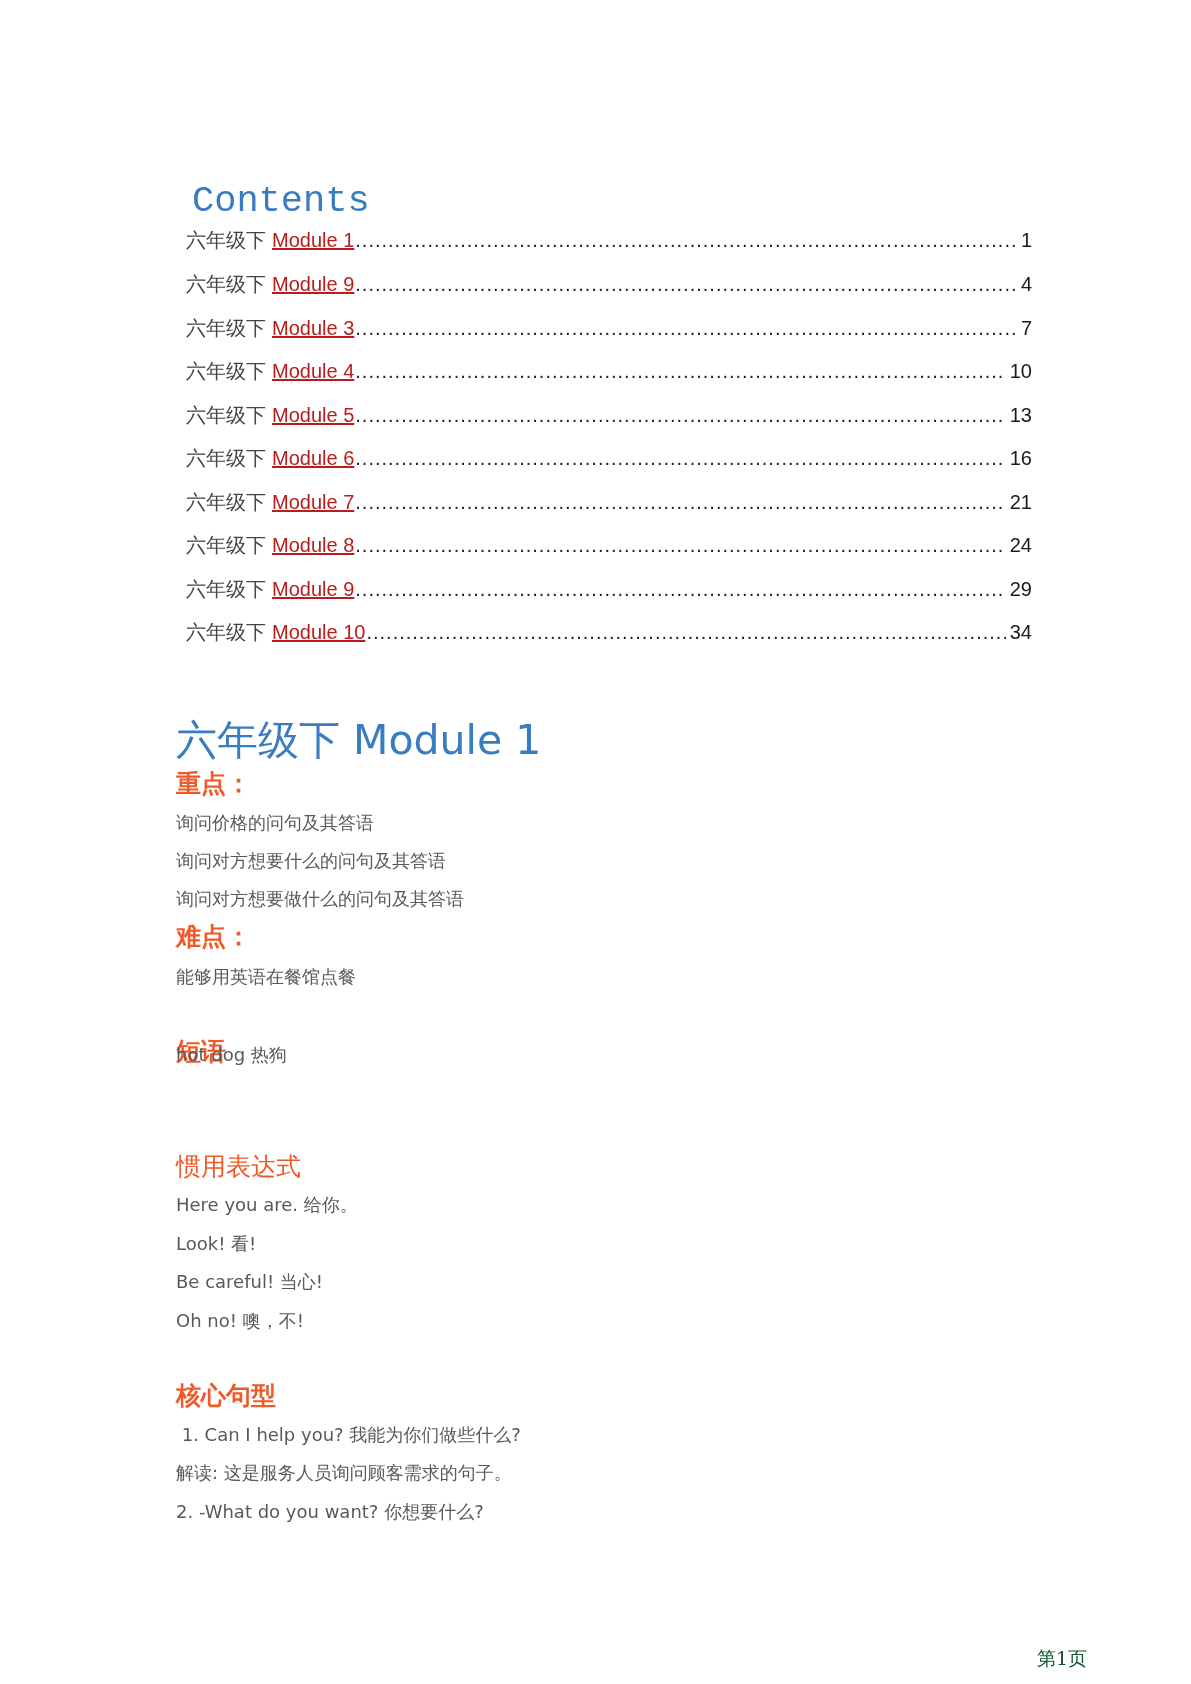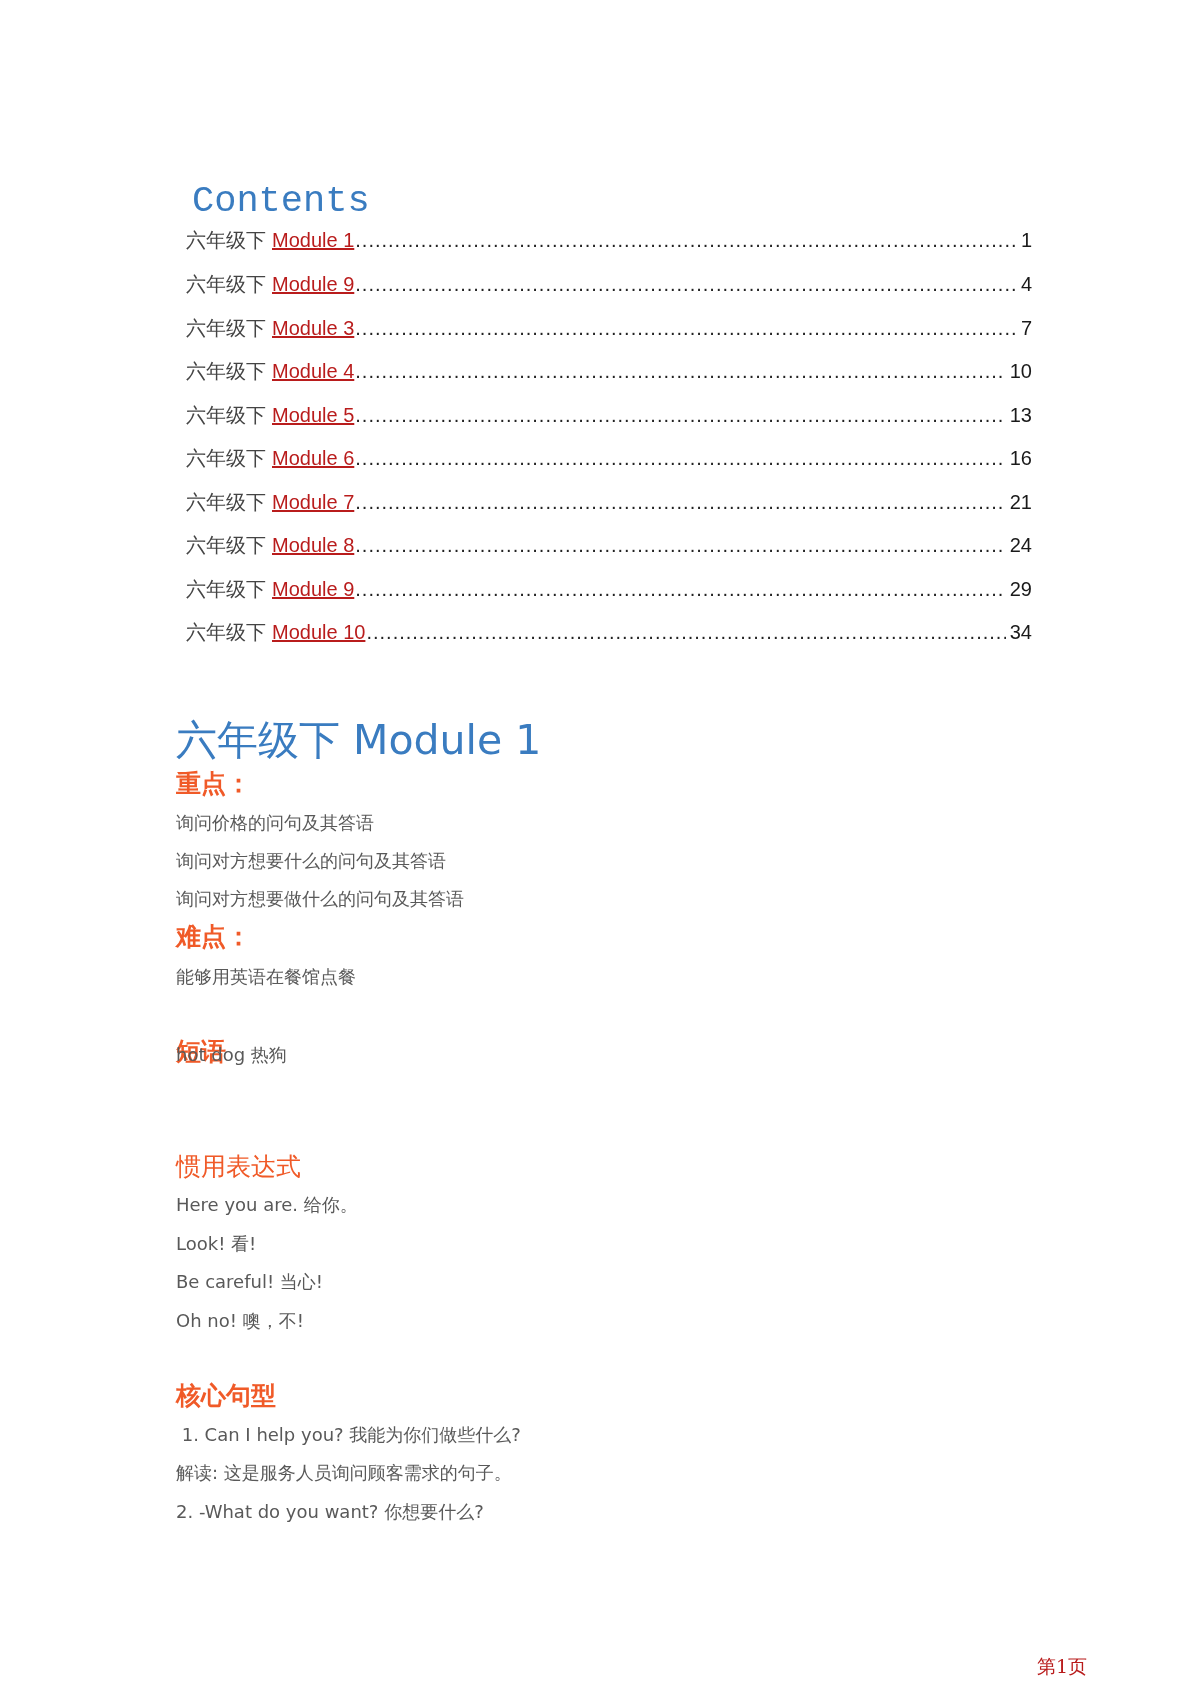--- a/index.html
+++ b/index.html
@@ -12,21 +12,21 @@
   .toc-row .cn { color: #444; }
   .toc-row .en { font-family: "Liberation Sans", sans-serif; color: #b91c1c; margin-left: 6px; text-decoration: underline; }
   .toc-row .leader { flex: 1; overflow: hidden; color: #222; letter-spacing: 1px; margin: 0 4px 0 1px;
                      font-family: "Liberation Sans", sans-serif; }
   .toc-row .leader::before { content: "..............................................................................................................................................................................................................................................................."; }
   .toc-row .page { font-family: "Liberation Sans", sans-serif; color: #1a1a1a; }
   .h1 { left: 176px; font-size: 41px; color: #3a7cc0; line-height: 40px; }
   .label { left: 176px; font-size: 25px; font-weight: bold; color: #f05a28; line-height: 30px; }
   .label.normal { font-weight: normal; }
   .body { left: 176px; font-size: 18px; color: #595959; line-height: 30px; }
-  .footer { left: 1037px; top: 1646px; font-size: 19px; color: #b91c1c; font-family: "DejaVu Serif", "Liberation Serif", serif; margin-top: 8px; }
+  .footer { left: 1037px; top: 1646px; font-size: 19px; color: #14532d; font-family: "DejaVu Serif", "Liberation Serif", serif; }
 </style>
 </head>
 <body>
 
 <div class="abs toc-title">Contents</div>
 
 <div>
   <div class="toc-row" style="top:225px">
     <span class="cn">六年级下</span>
     <span class="en">Module 1</span>

